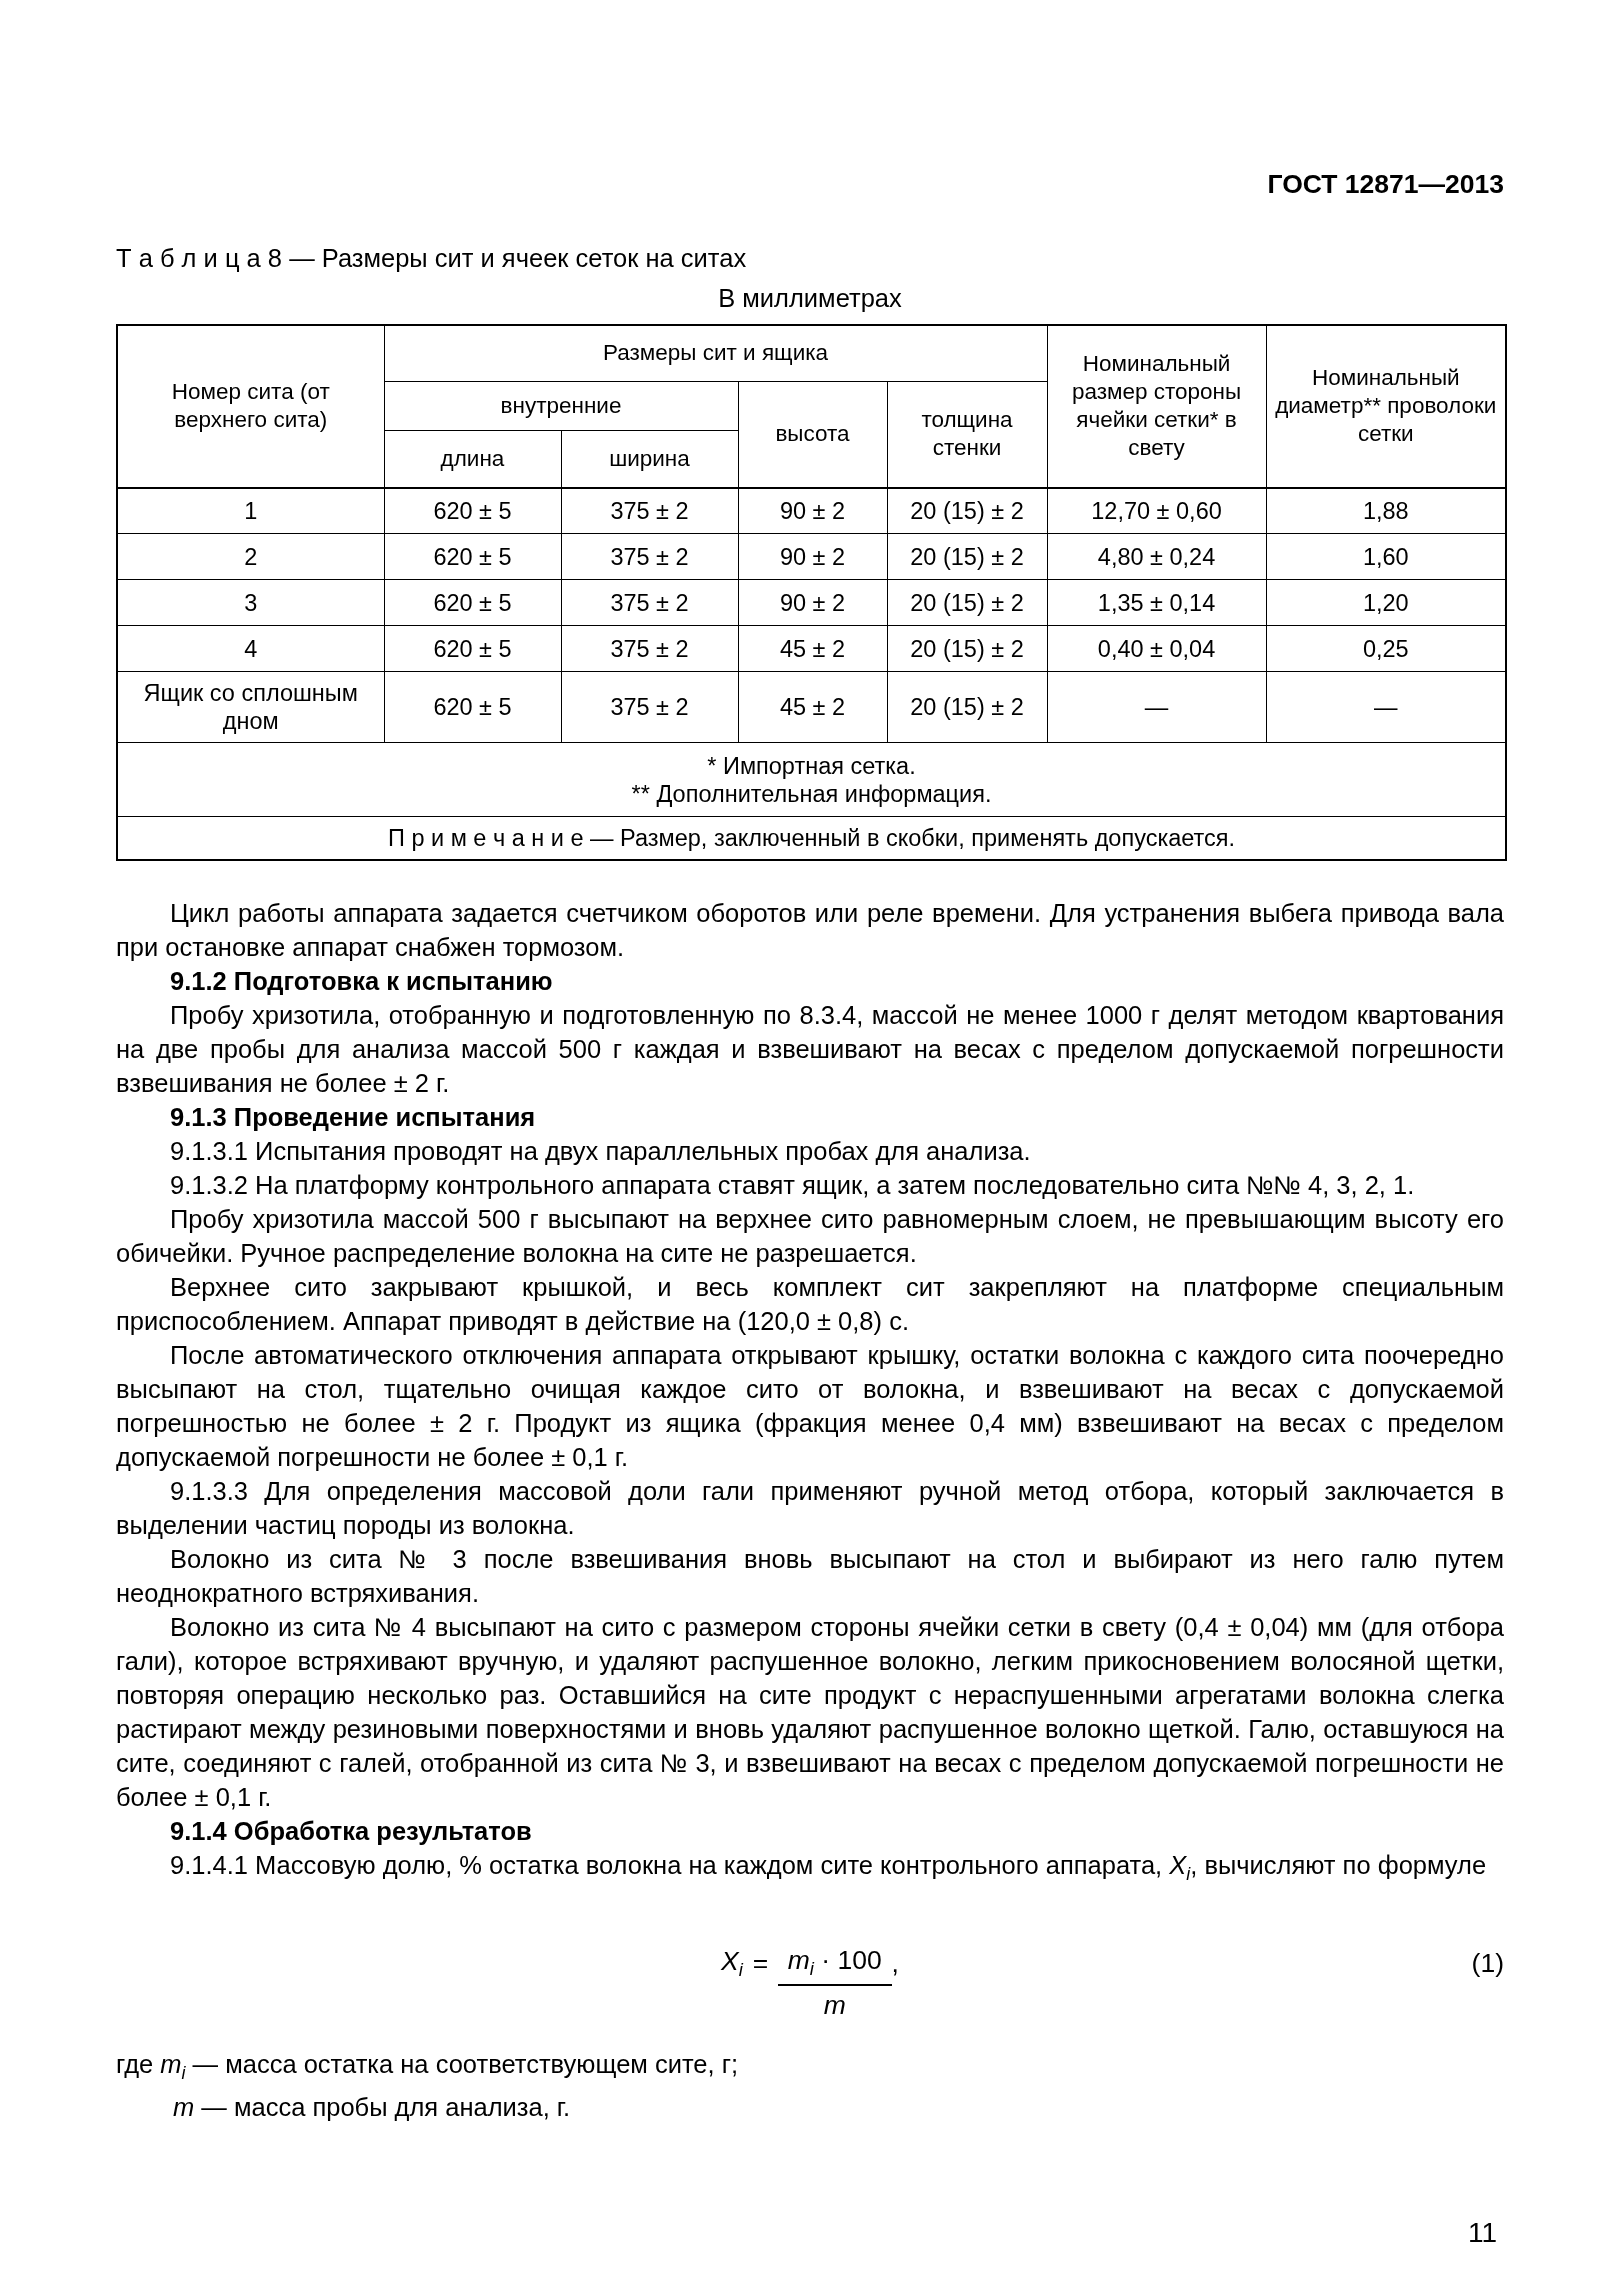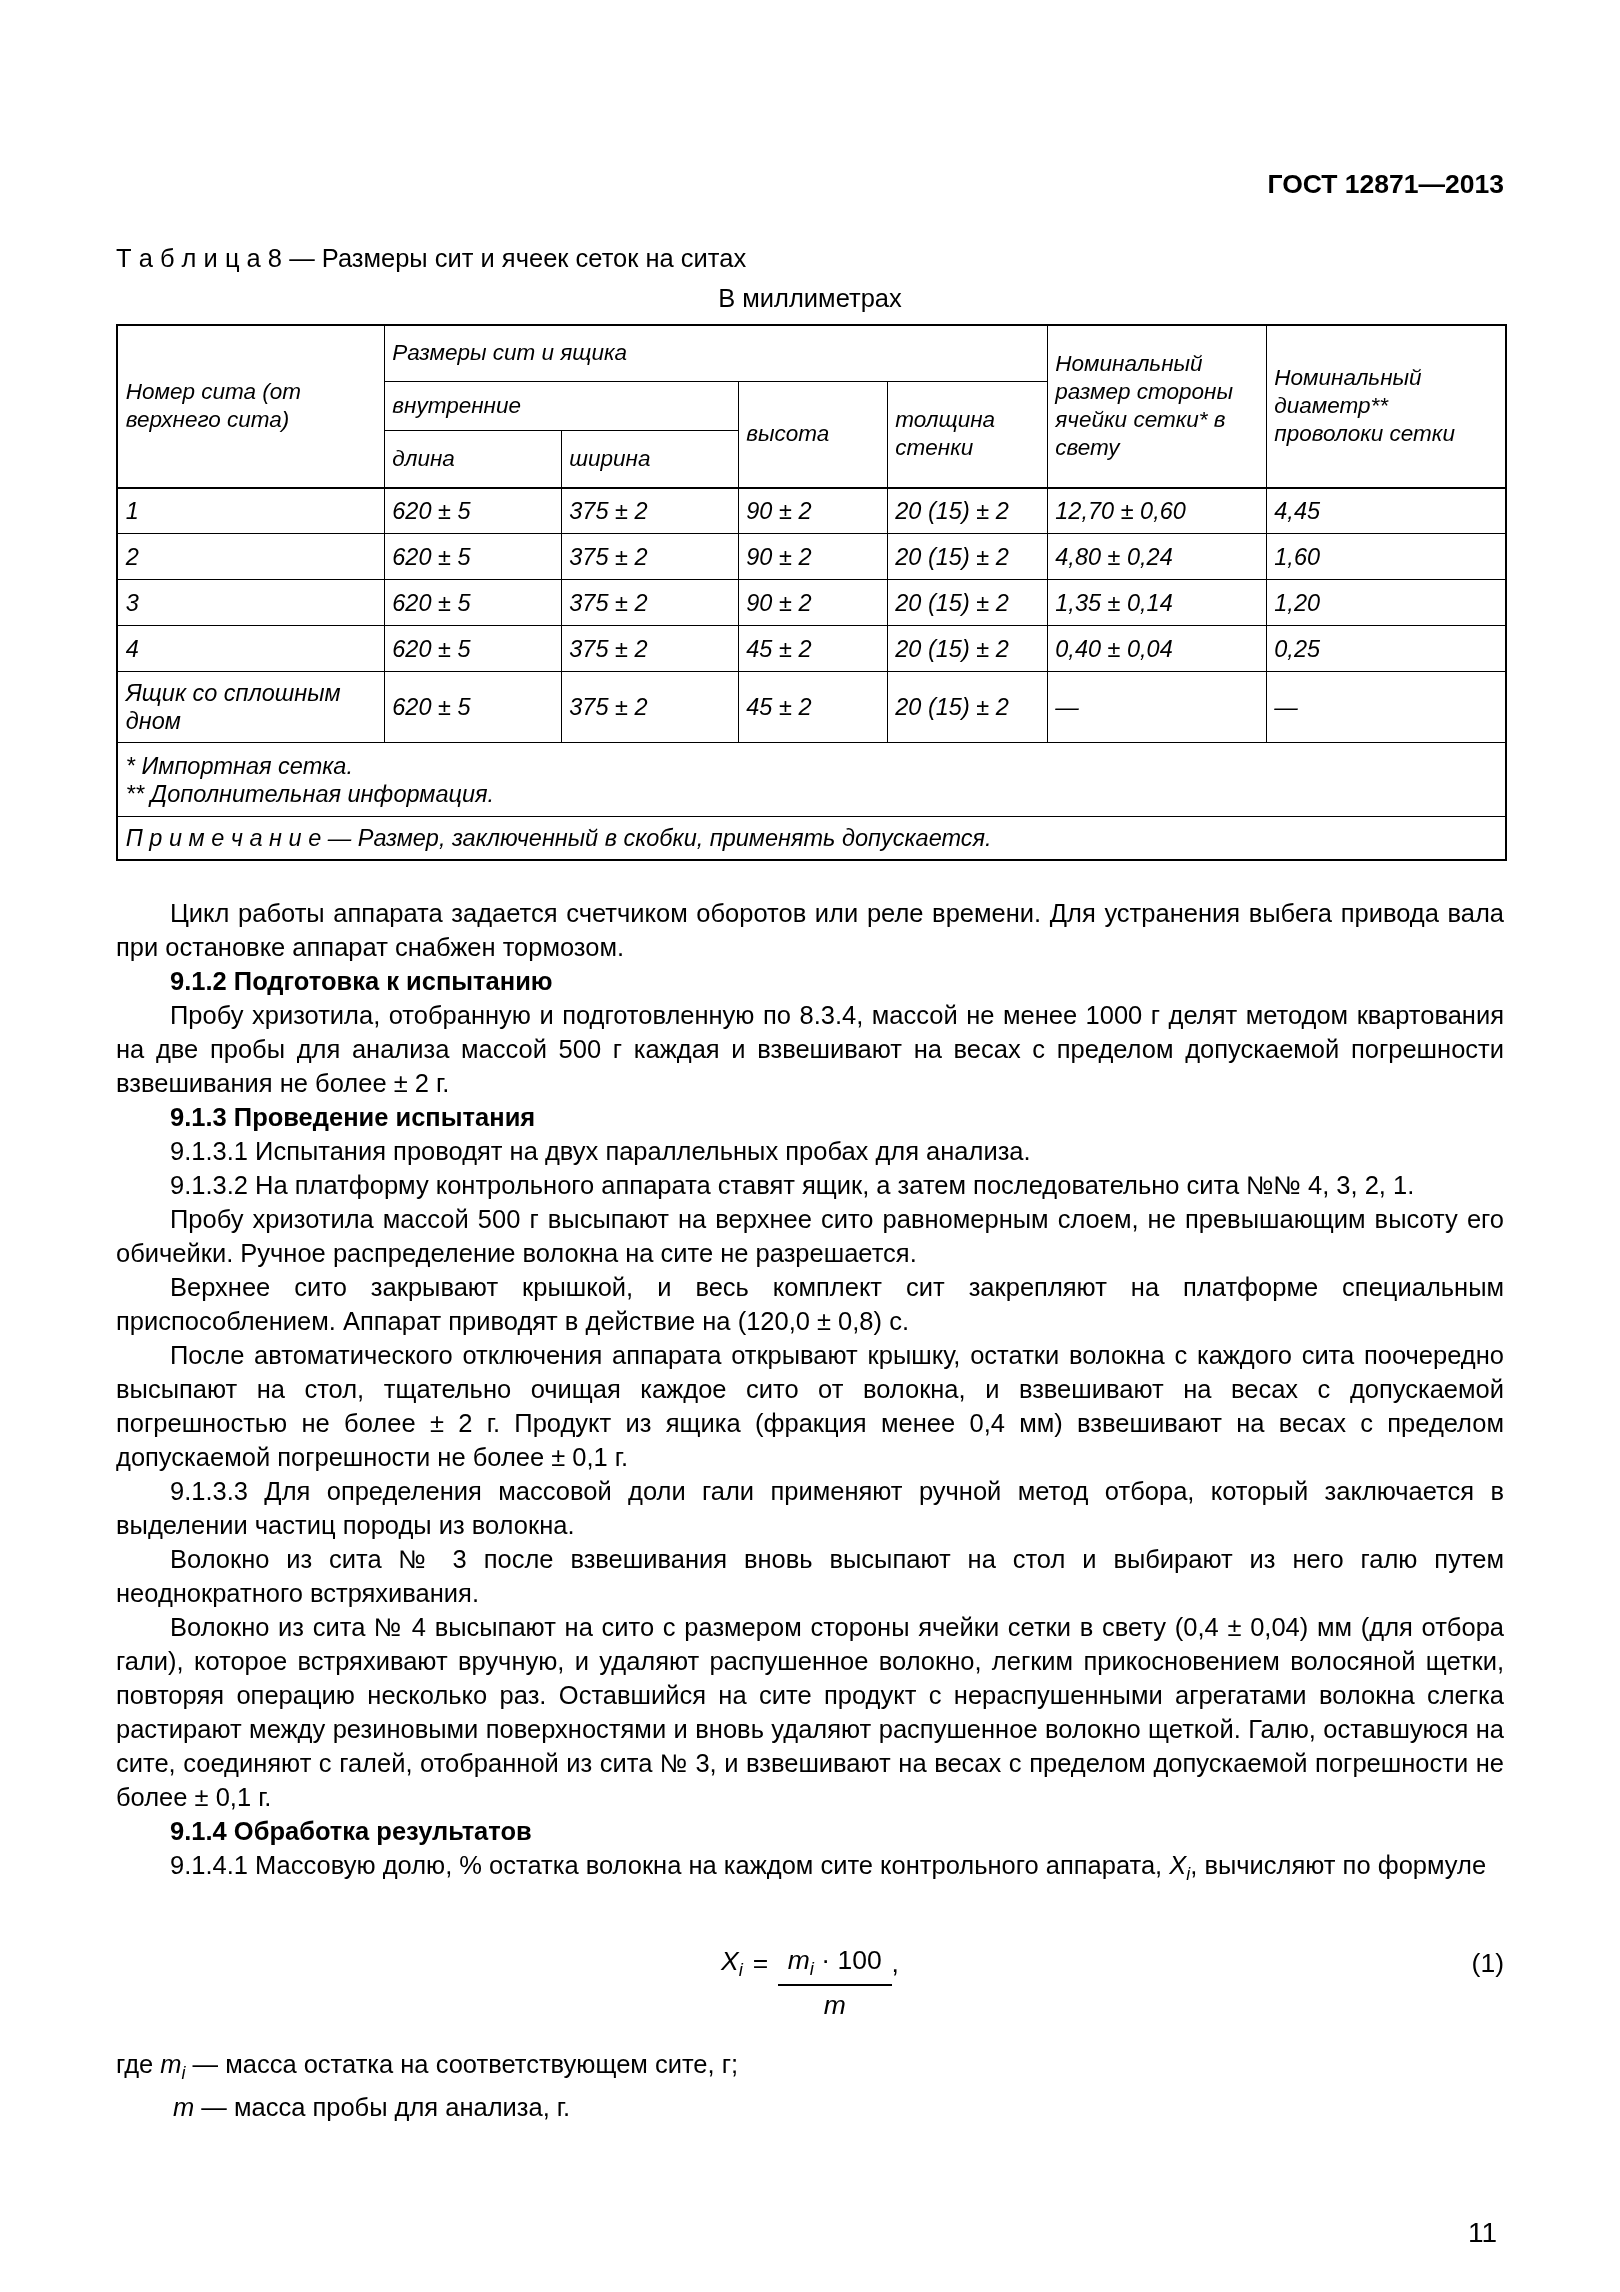--- a/index.html
+++ b/index.html
@@ -40,27 +40,26 @@
     margin-top: 9.8px;
     width: 1389px;
     table-layout: fixed;
     border-collapse: collapse;
     border: 2px solid #000;
   }
   table.gost-table th,
   table.gost-table td {
     border: 1px solid #000;
     font-weight: normal;
-    text-align: left;
+    text-align: center;
     vertical-align: middle;
     padding: 2.9px 7.8px;
     box-sizing: border-box;
     font-size: 22.5px;
     line-height: 28px;
-    font-style: italic;
   }
   table.gost-table td { font-size: 23.5px; }
   tr.hrow1 { height: 57px; }
   tr.hrow2 { height: 49px; margin-left: 20px; }
   tr.hrow3 { height: 57px; }
   tr.drow  { height: 46px; }
   tr.drow-last { height: 71px; }
   tr.frow  { height: 74px; }
   tr.nrow  { height: 43px; }
   tbody tr.drow:first-child td { border-top: 2px solid #000; }
@@ -172,21 +171,21 @@
       </tr>
     </thead>
     <tbody>
       <tr class="drow">
         <td>1</td>
         <td>620 ± 5</td>
         <td>375 ± 2</td>
         <td>90 ± 2</td>
         <td>20 (15) ± 2</td>
         <td>12,70 ± 0,60</td>
-        <td>4,45</td>
+        <td>1,88</td>
       </tr>
       <tr class="drow">
         <td>2</td>
         <td>620 ± 5</td>
         <td>375 ± 2</td>
         <td>90 ± 2</td>
         <td>20 (15) ± 2</td>
         <td>4,80 ± 0,24</td>
         <td>1,60</td>
       </tr>

